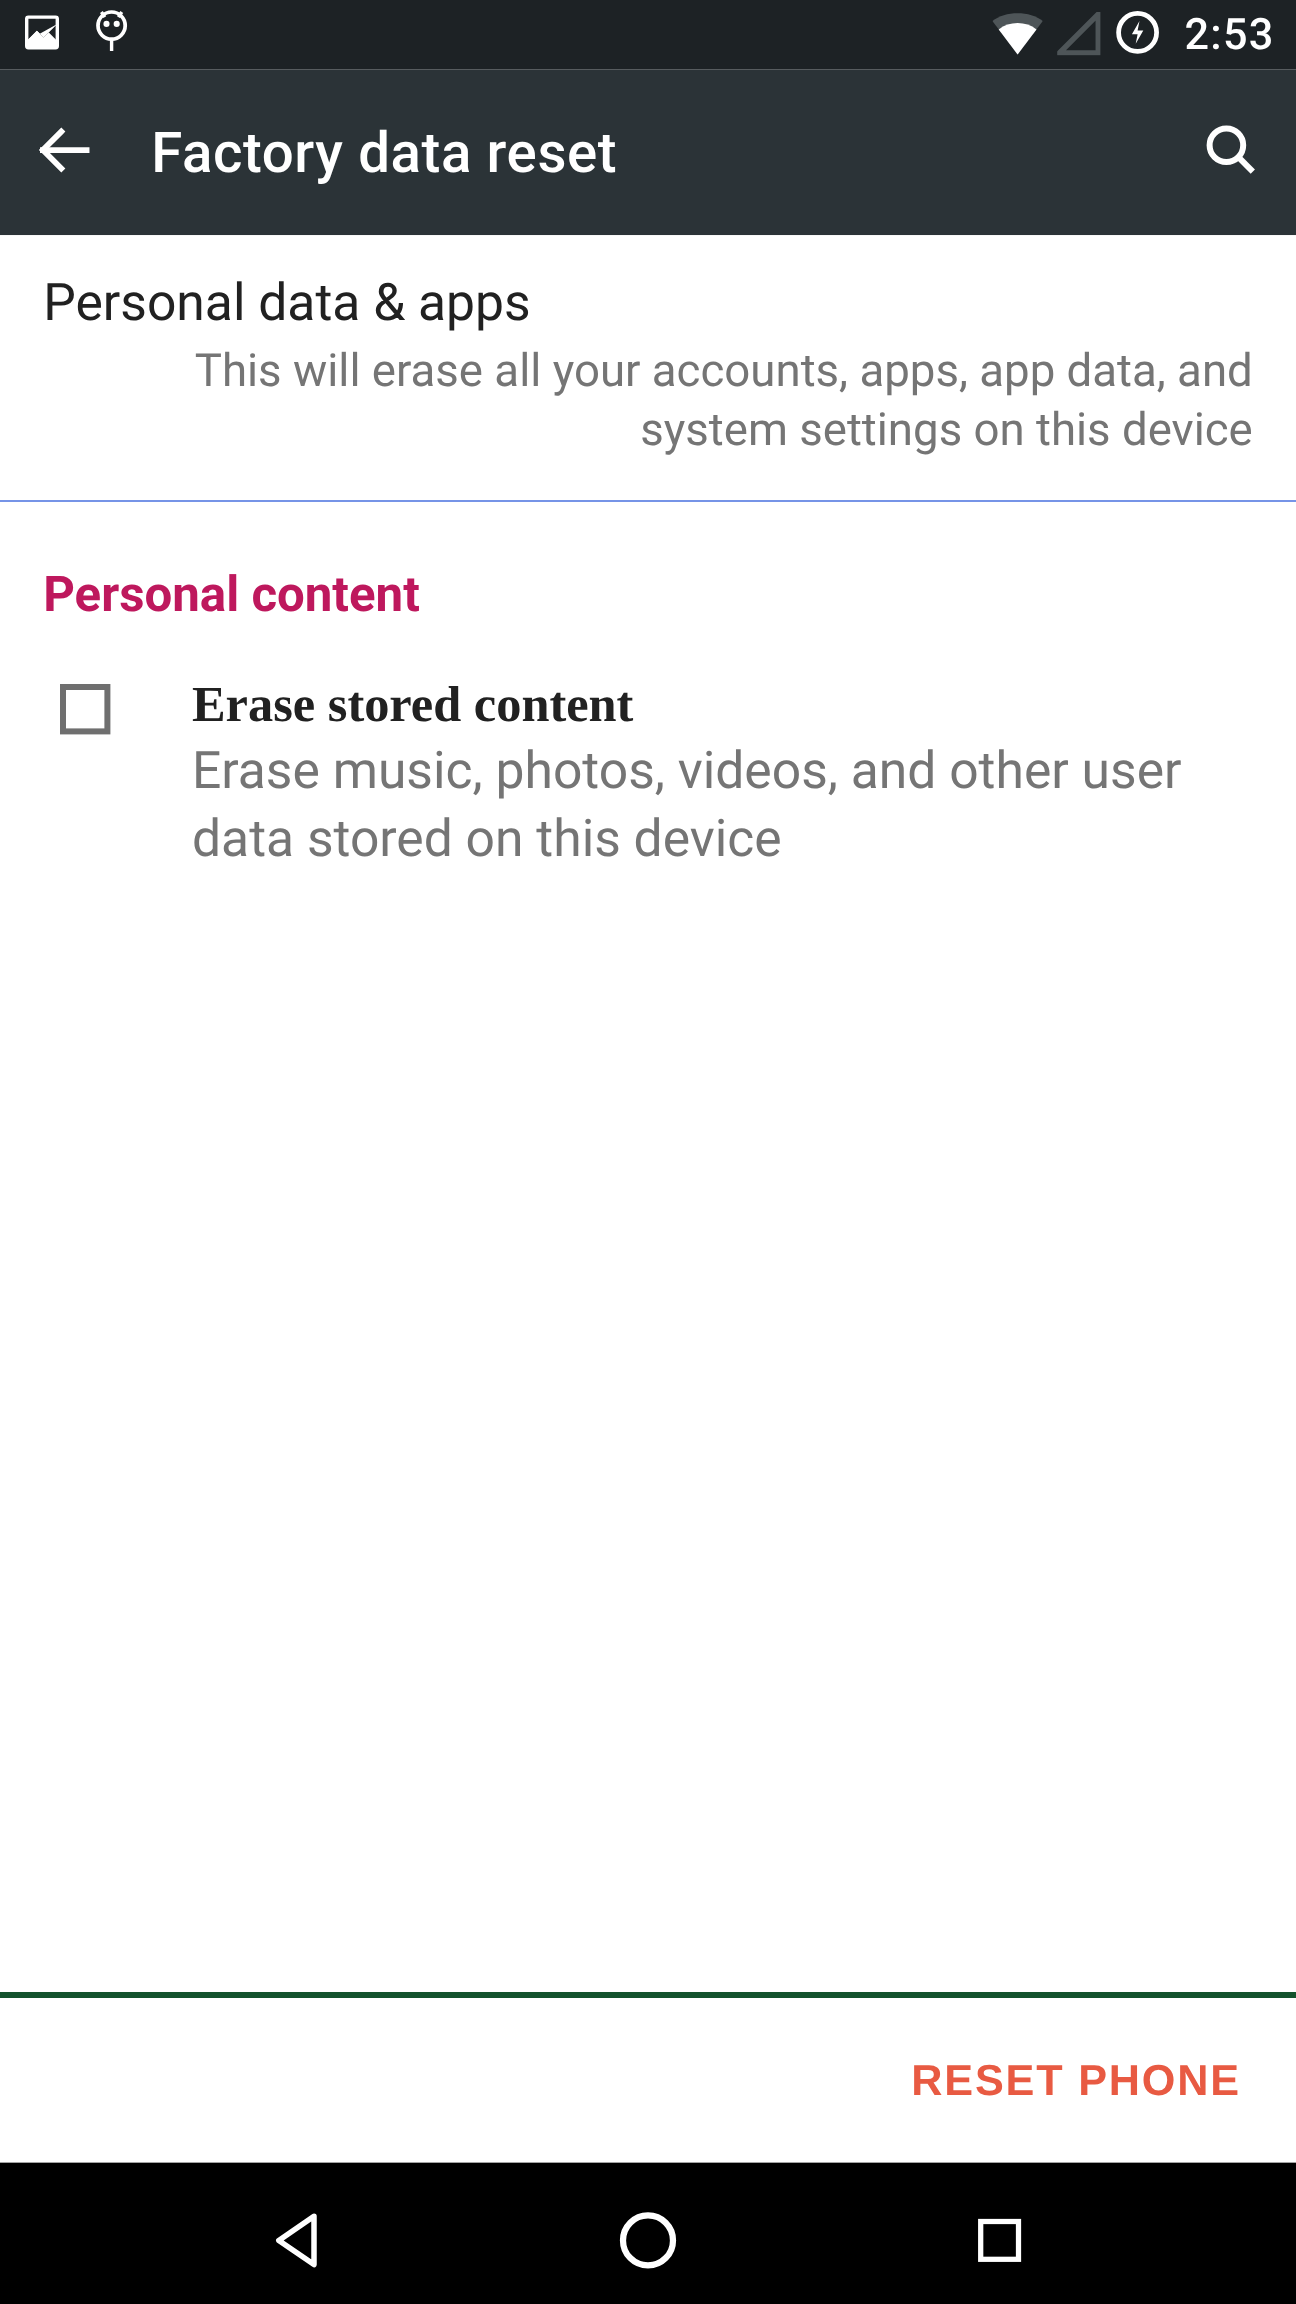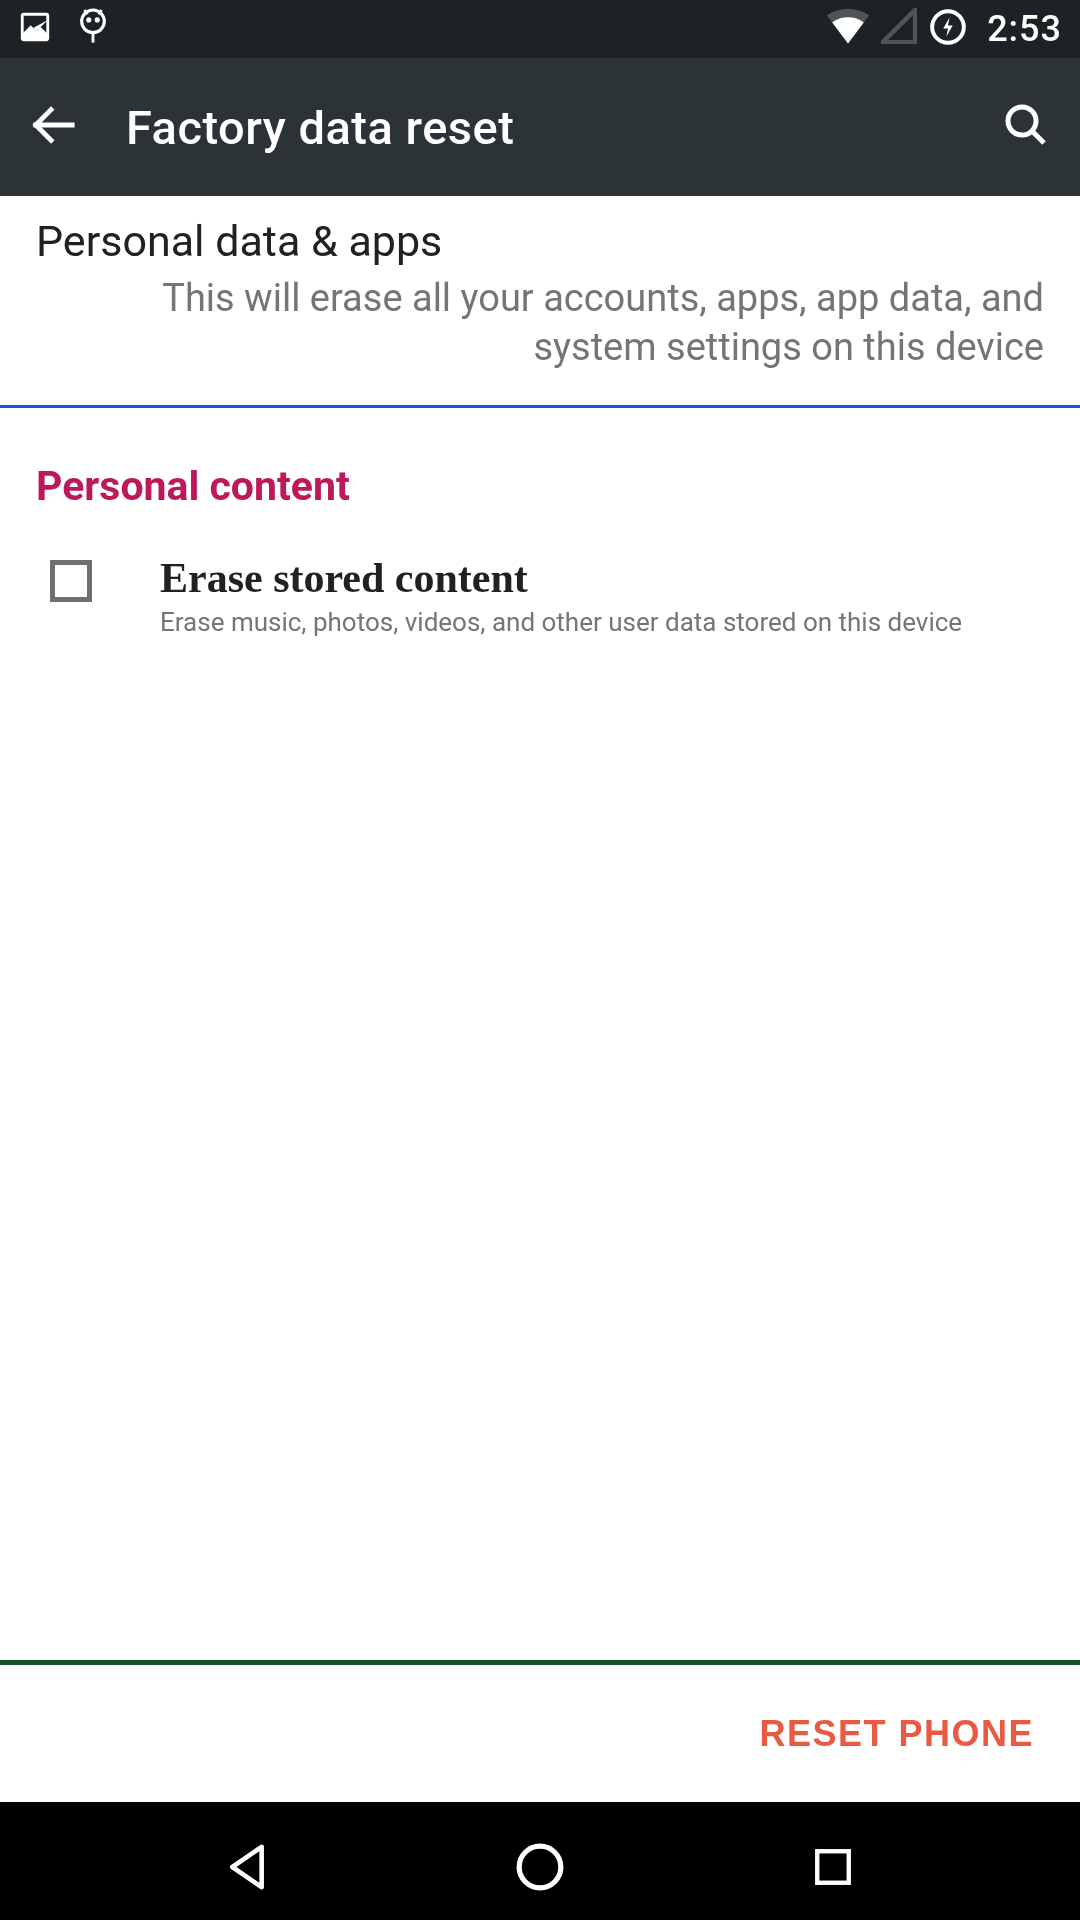--- a/index.html
+++ b/index.html
@@ -7,21 +7,21 @@
     
     .status-bar {
       height: 58px;
       background: #1d2225;
       display: flex;
       align-items: center;
       padding: 0 18px;
       color: #fff;
     }
     .status-left { display: flex; gap: 24px; align-items: center; }
-    .status-right { margin-left: auto; display: flex; gap: 12px; align-items: flex-start; }
+    .status-right { margin-left: auto; display: flex; gap: 12px; align-items: flex-end; }
     .status-time { font-size: 36px; font-weight: 500; margin-left: 8px; letter-spacing: 1px;}
     
     .app-bar {
       height: 138px;
       background: #2b3337;
       display: flex;
       align-items: center;
       padding: 0 30px;
       color: #fff;
     }
@@ -29,22 +29,22 @@
       font-size: 47px;
       font-weight: 500;
       margin-left: 50px;
       letter-spacing: 0.5px;
     }
     .app-bar-search { margin-left: auto; }
     
     .content { background: #fff; height: calc(1920px - 58px - 126px - 130px); position: relative; }
     
     .section-header {
-      padding: 20px 36px 32px 36px;
-      border-bottom: 3px solid #1d4ed8;
+      padding: 32px 36px 32px 36px;
+      border-bottom: 1px solid #1d4ed8;
     }
     .section-header-title {
       font-size: 43px;
       color: #212121;
       font-weight: 400;
       margin-bottom: 8px;
     }
     .section-header-desc {
       font-size: 38px;
       color: #757575;
@@ -74,21 +74,21 @@
       margin-left: 68px;
     }
     .checkbox-title {
       font-size: 42px;
       font-weight: 700;
       color: #212121;
       margin-bottom: 4px;
       font-family: Liberation Serif, serif;
     }
     .checkbox-desc {
-      font-size: 26px;
+      font-size: 43px;
       color: #757575;
       line-height: 1.3;
     }
     
     .footer {
       position: absolute;
       bottom: 0;
       left: 0;
       right: 0;
       height: 142px;

